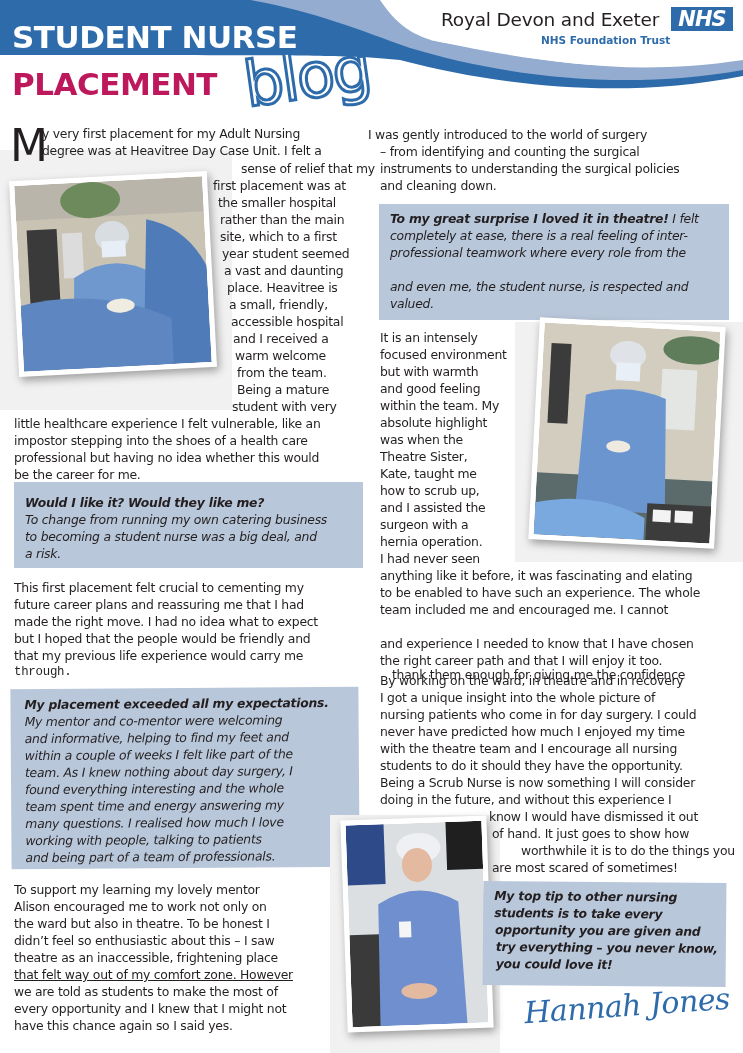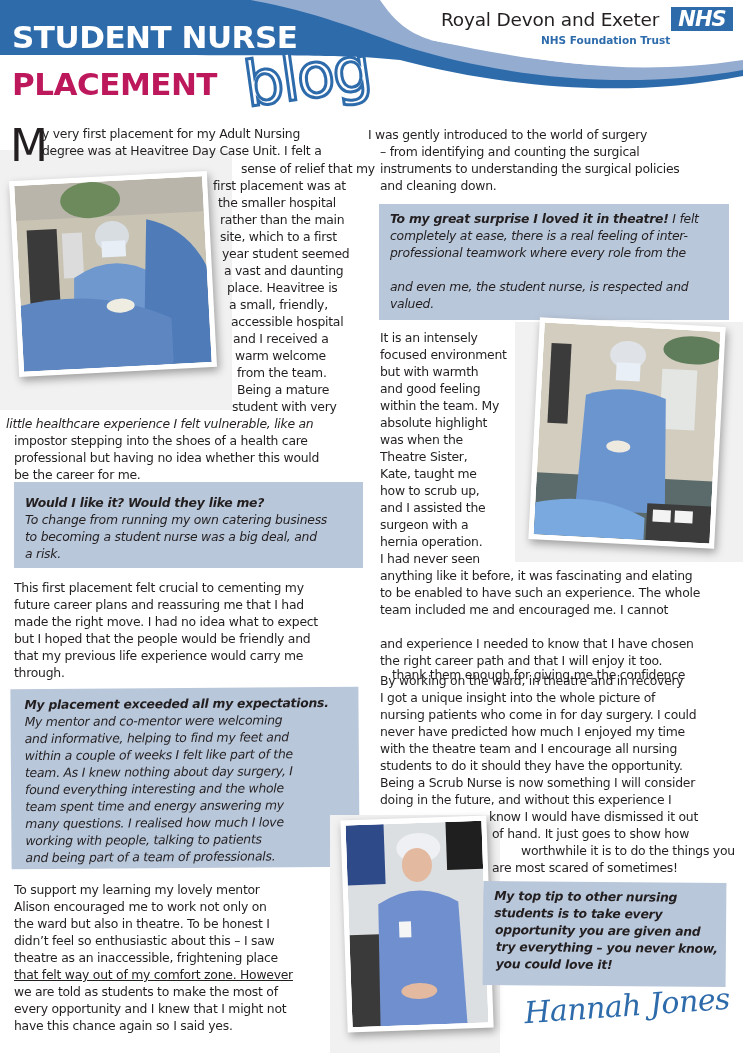--- a/index.html
+++ b/index.html
@@ -125,38 +125,38 @@
 <div class="txt" style="left:224px; top:262px;">a vast and daunting</div>
 <div class="txt" style="left:227px; top:279px;">place. Heavitree is</div>
 <div class="txt" style="left:229px; top:296px;">a small, friendly,</div>
 <div class="txt" style="left:231px; top:313px;">accessible hospital</div>
 <div class="txt" style="left:233px; top:330px;">and I received a</div>
 <div class="txt" style="left:235px; top:347px;">warm welcome</div>
 <div class="txt" style="left:237px; top:364px;">from the team.</div>
 <div class="txt" style="left:237px; top:381px;">Being a mature</div>
 <div class="txt" style="left:232px; top:398px;">student with very</div>
 
-<div class="txt" style="left:6px; top:415px;font-style:italic;">little healthcare experience I felt vulnerable, like an</div>
+<div class="txt" style="left:14px; top:415px;">little healthcare experience I felt vulnerable, like an</div>
 <div class="txt" style="left:14px; top:432px;">impostor stepping into the shoes of a health care</div>
 <div class="txt" style="left:14px; top:449px;">professional but having no idea whether this would</div>
 <div class="txt" style="left:14px; top:466px;">be the career for me.</div>
 
 <div class="panel" style="left:14px; top:482px; width:349px; height:86px;">
   <div class="txt bold-it" style="left:11px; top:12px;">Would I like it? Would they like me?</div>
   <div class="txt" style="left:11px; top:29px;">To change from running my own catering business</div>
   <div class="txt" style="left:11px; top:46px;">to becoming a student nurse was a big deal, and</div>
   <div class="txt" style="left:11px; top:63px;">a risk.</div>
 </div>
 
 <div class="txt" style="left:14px; top:579px;">This first placement felt crucial to cementing my</div>
 <div class="txt" style="left:14px; top:596px;text-align:right;">future career plans and reassuring me that I had</div>
 <div class="txt" style="left:14px; top:613px;">made the right move. I had no idea what to expect</div>
 <div class="txt" style="left:14px; top:630px;">but I hoped that the people would be friendly and</div>
 <div class="txt" style="left:14px; top:647px;">that my previous life experience would carry me</div>
-<div class="txt" style="left:14px; top:664px;">through.</div>
+<div class="txt" style="left:14px; top:664px;font-family:Liberation Mono, monospace;">through.</div>
 
 <div class="panel" style="left:11px; top:688px; width:348px; height:180px; transform: rotate(-0.4deg);">
   <div class="txt bold-it" style="left:14px; top:7px;">My placement exceeded all my expectations.</div>
   <div class="txt" style="left:14px; top:24px;">My mentor and co-mentor were welcoming</div>
   <div class="txt" style="left:14px; top:41px;">and informative, helping to find my feet and</div>
   <div class="txt" style="left:14px; top:58px;">within a couple of weeks I felt like part of the</div>
   <div class="txt" style="left:14px; top:75px;">team. As I knew nothing about day surgery, I</div>
   <div class="txt" style="left:14px; top:92px;">found everything interesting and the whole</div>
   <div class="txt" style="left:14px; top:109px;">team spent time and energy answering my</div>
   <div class="txt" style="left:14px; top:126px;">many questions. I realised how much I love</div>

